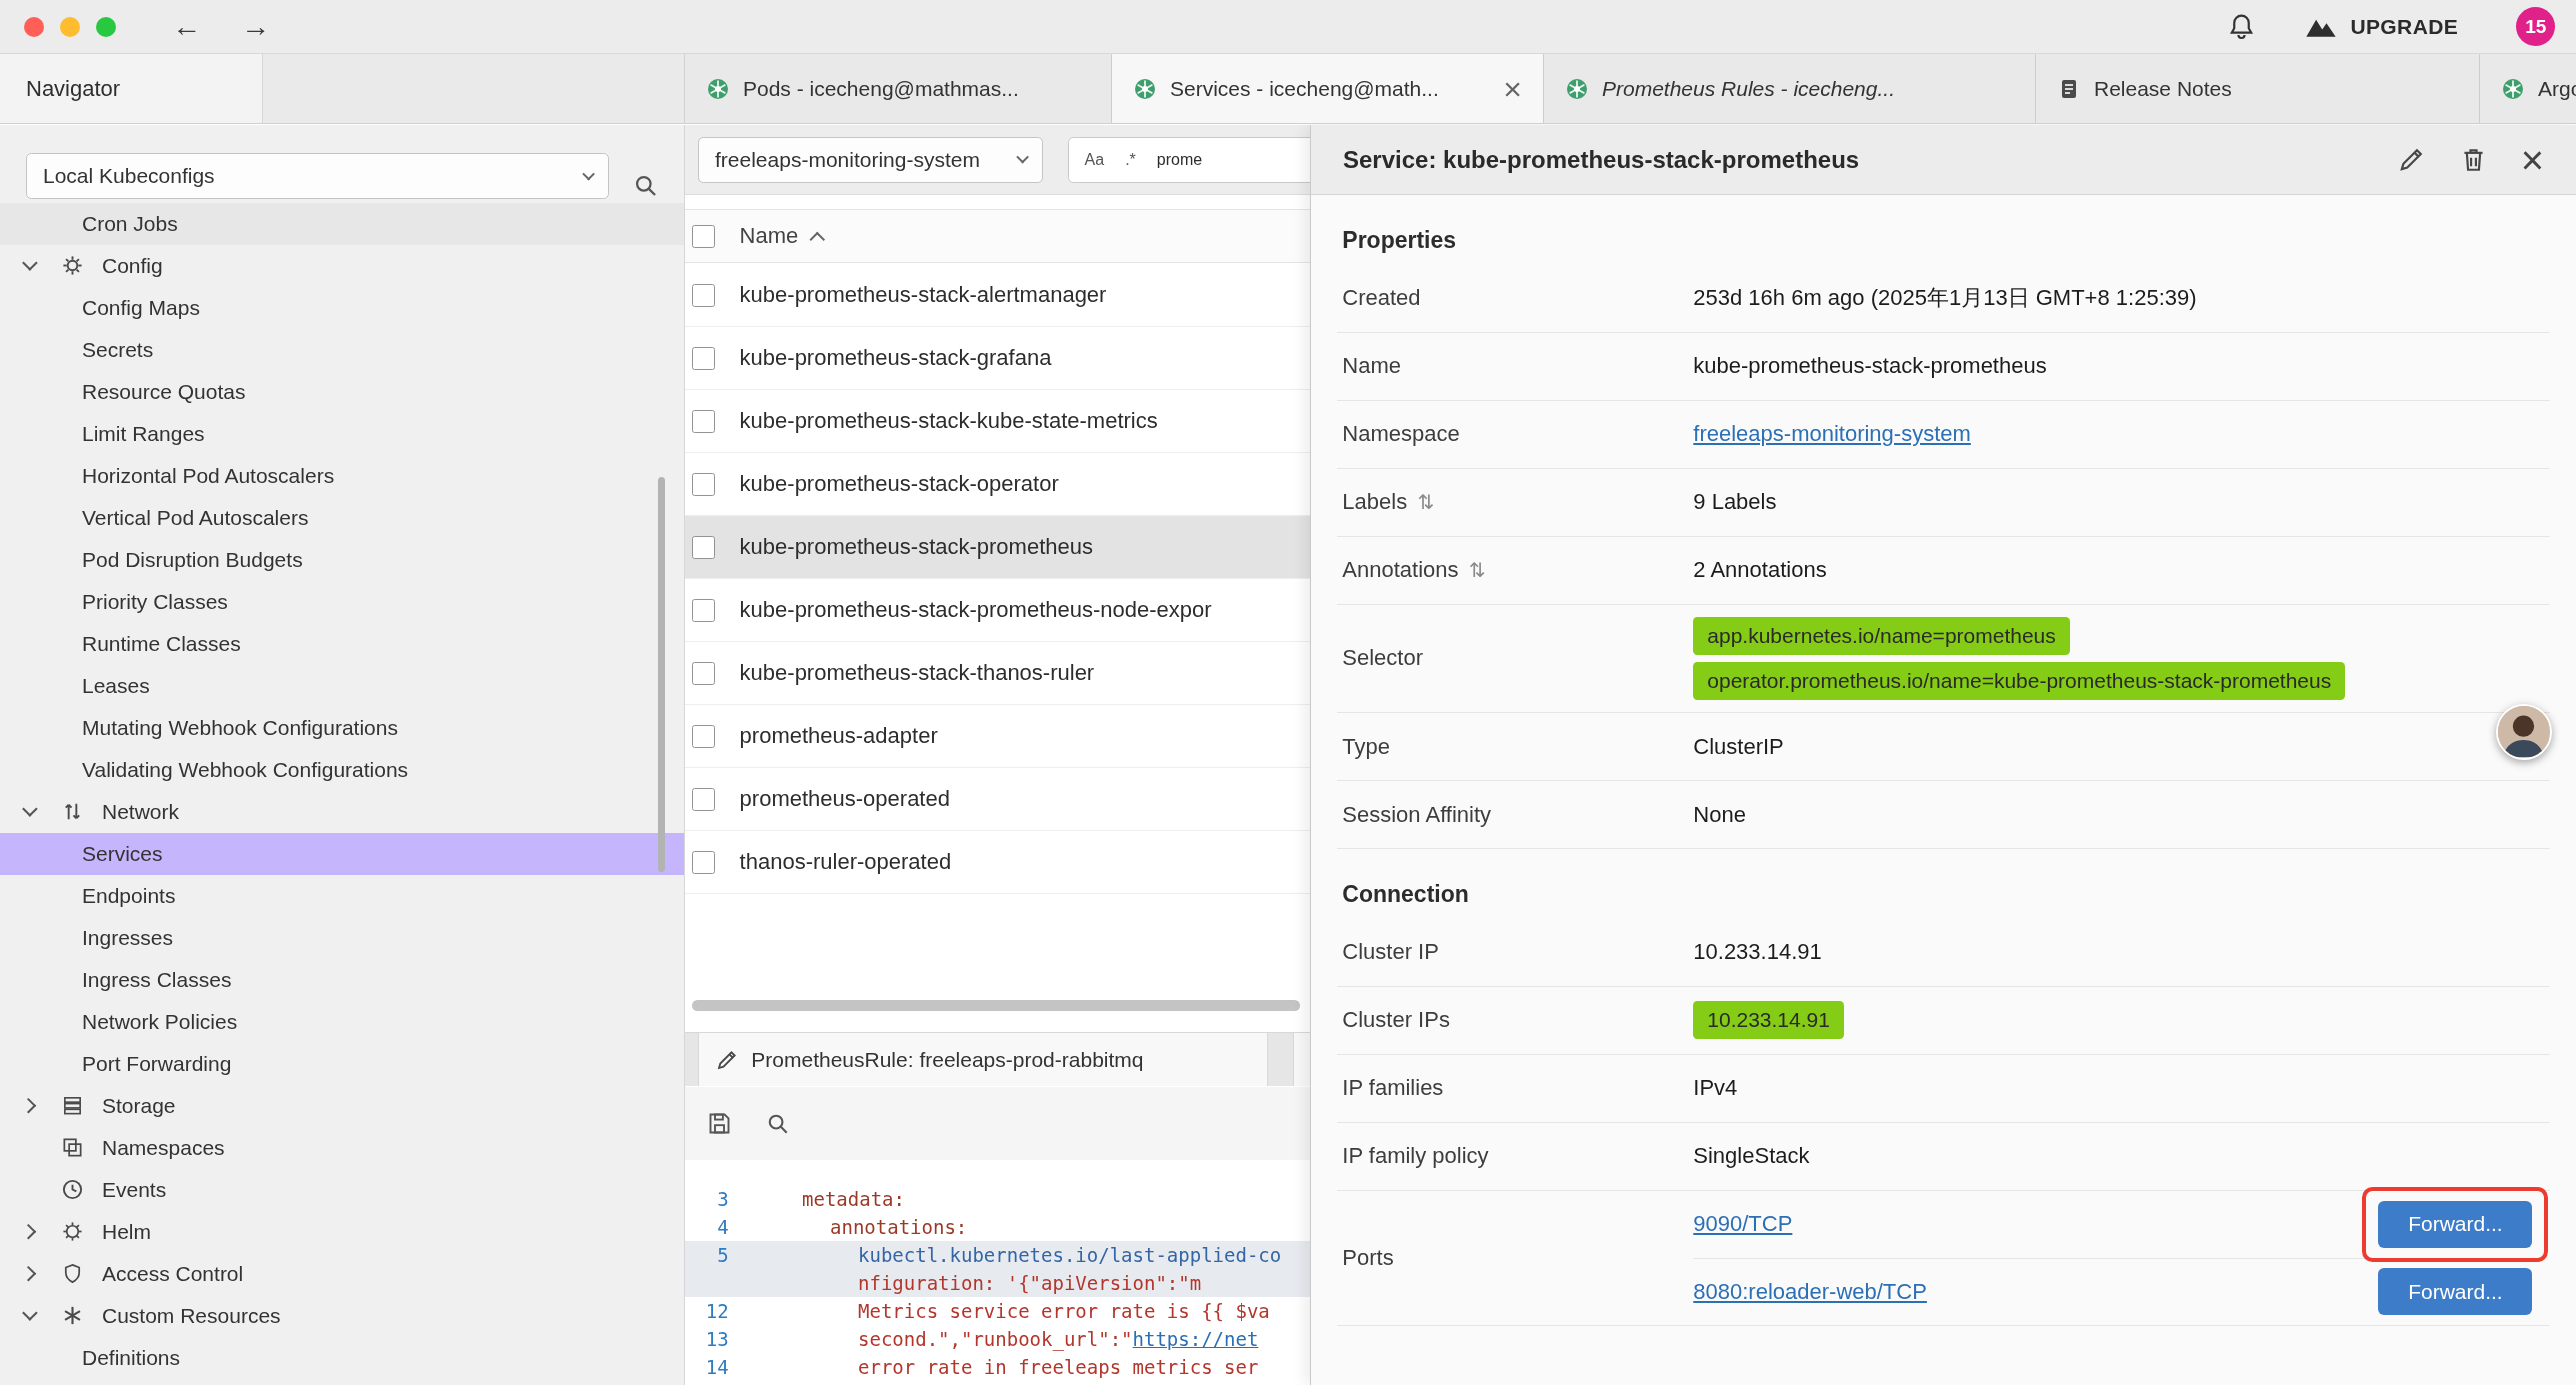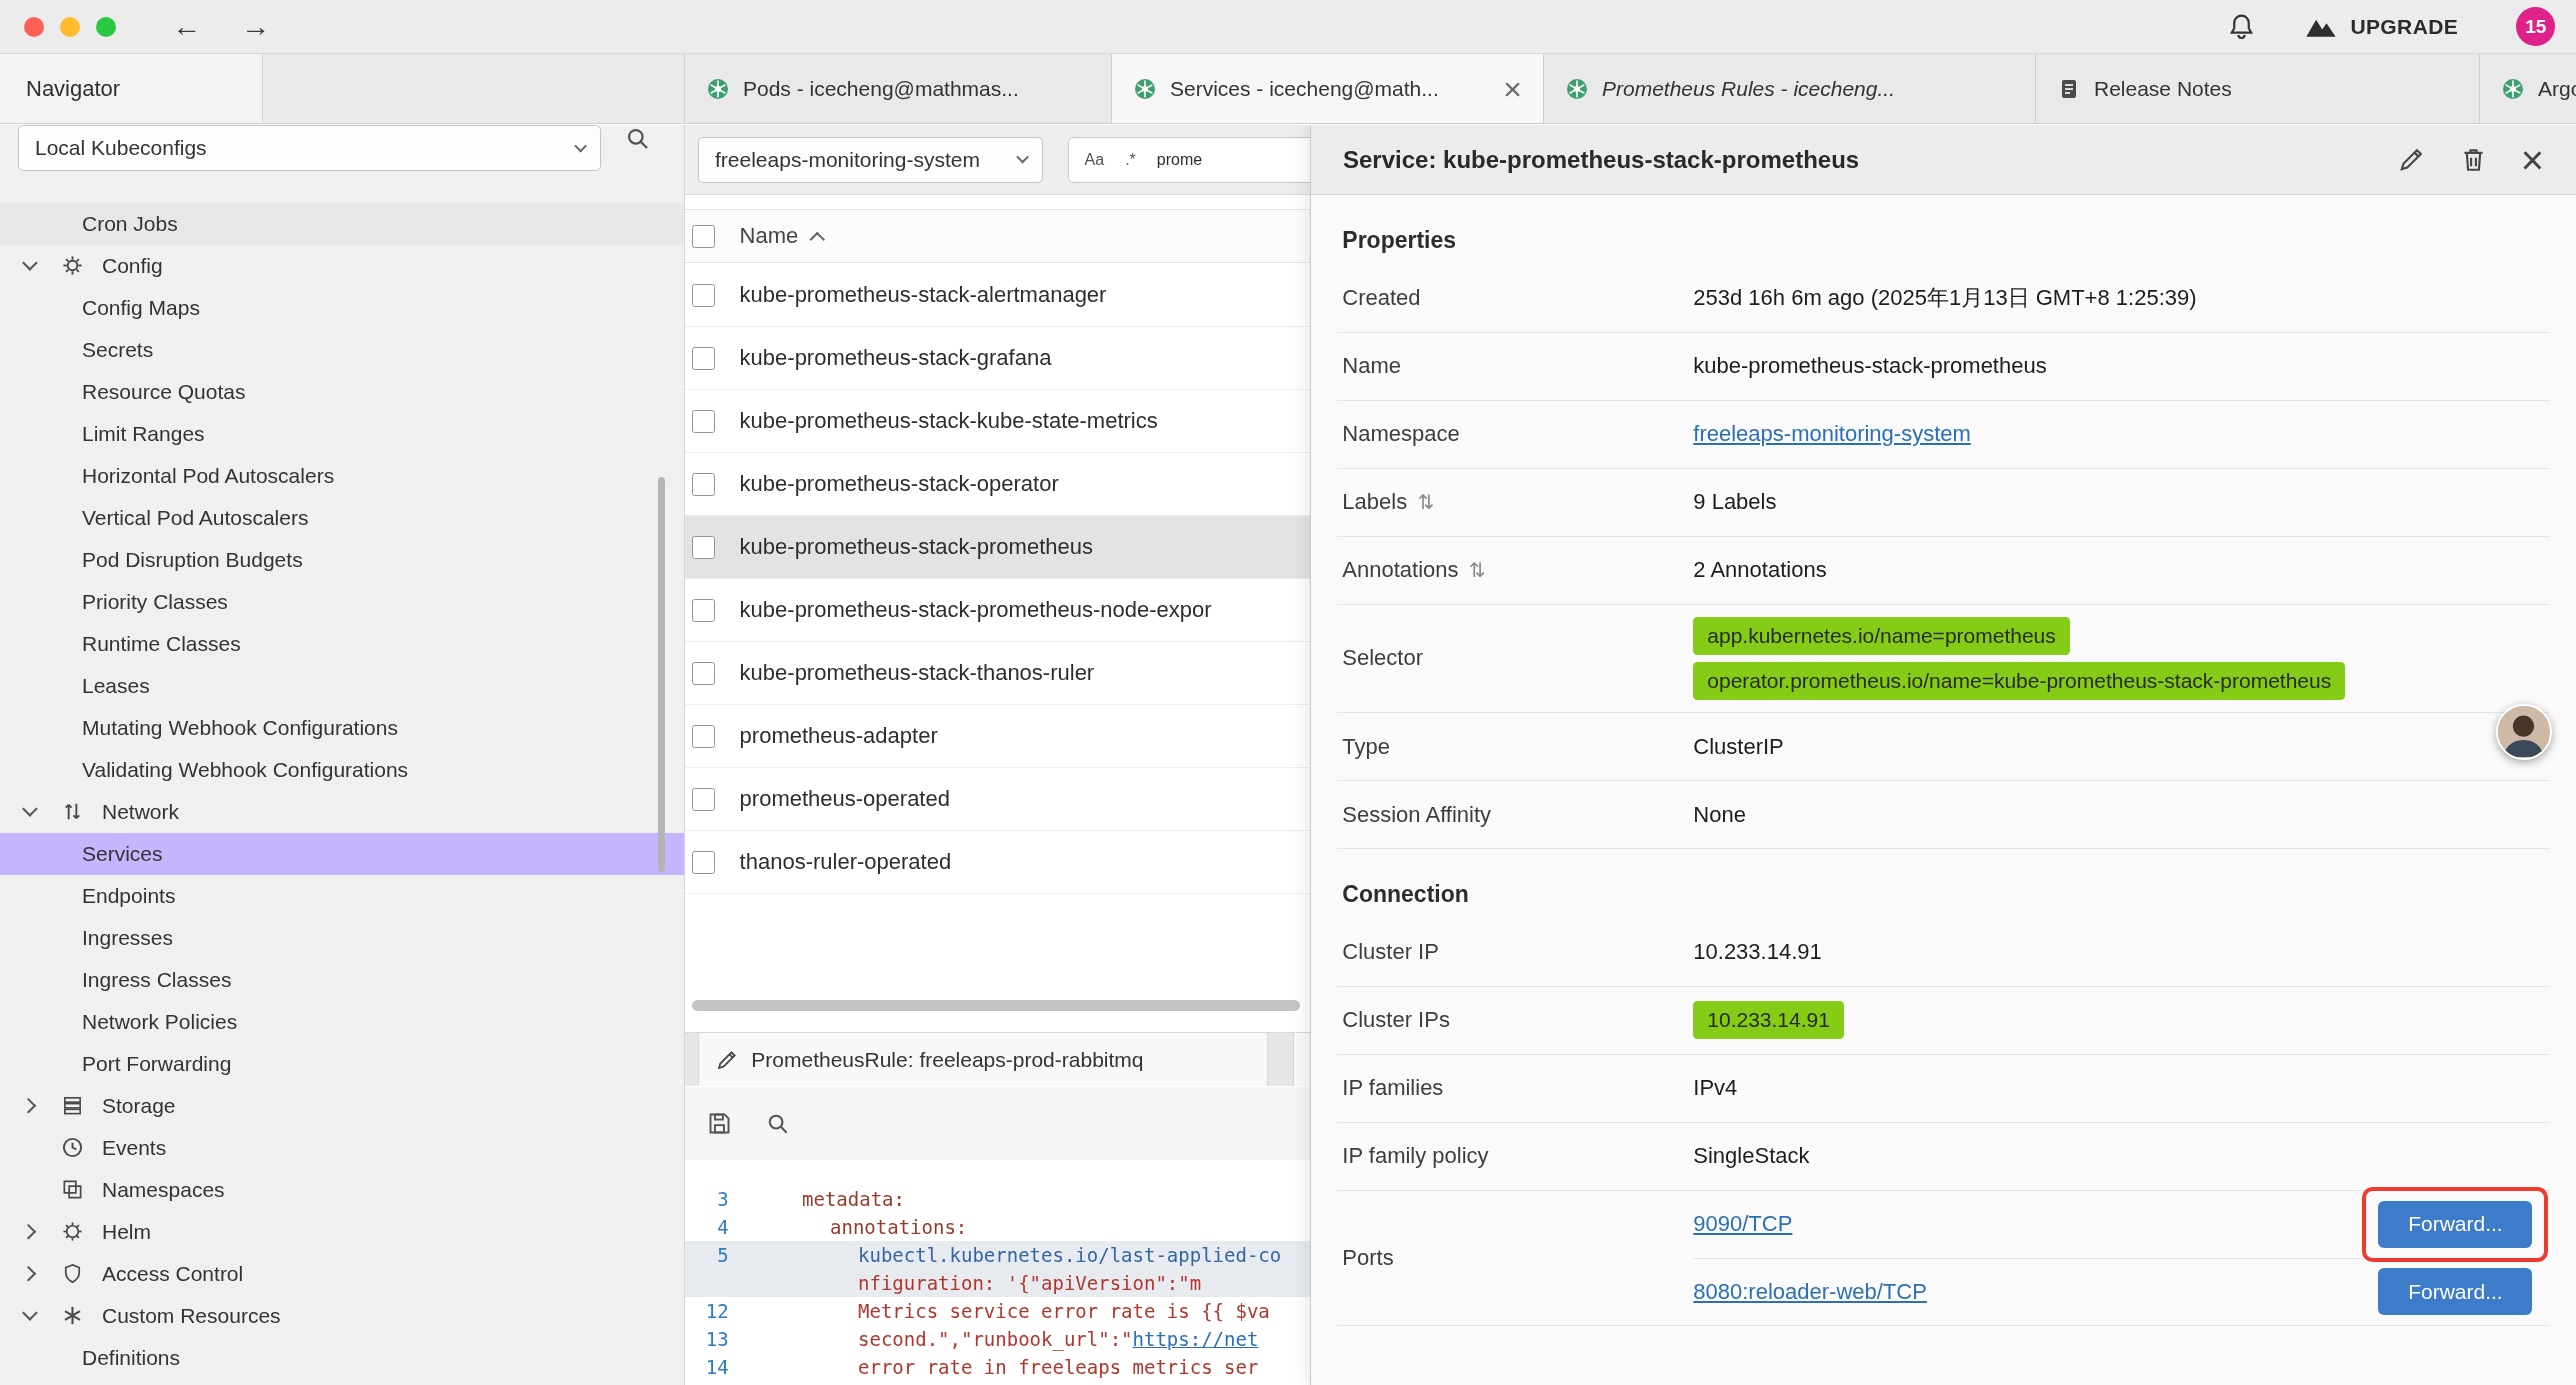--- a/index.html
+++ b/index.html
@@ -31,21 +31,21 @@
   .tab{display:flex;align-items:center;gap:13px;padding:0 21px;border-right:0.9px solid #cdcdcd;background:#e9e9e9;font-size:21px;color:#333;flex:none;overflow:hidden;white-space:nowrap}
   .tab.active{background:#f7f7f7}
   .tab.italic .tab-label{font-style:italic}
   .tab:nth-child(1){width:427px}.tab:nth-child(2){width:432px}.tab:nth-child(3){width:492px}.tab:nth-child(4){width:444px}.tab:nth-child(5){width:146px}
   .tab-label{overflow:hidden;text-overflow:ellipsis}
   .tab-close{margin-left:auto;font-size:32px;color:#666;line-height:1}
   .tab-icon{display:inline-flex;flex:none}
 
   
   .sidebar{position:absolute;top:125px;left:0;width:685px;bottom:0;background:#f0f0f0;border-right:0.9px solid #d6d6d6;overflow:hidden;z-index:2}
-  .s-toolbar{height:74px;display:flex;align-items:flex-start;padding-left:18px}
+  .s-toolbar{height:74px;display:flex;align-items:flex-end;padding-left:26px}
   .select{height:46px;background:#fdfdfd;border:0.9px solid #c4c4c4;border-radius:5.3px;display:flex;align-items:center;justify-content:space-between;padding:0 16px;font-size:21px;color:#333}
   .kube-select{width:583px}
   .s-search{margin-left:23px;display:inline-flex}
   .tree{margin-top:3.5px}
   .tree-item{height:42px;display:flex;align-items:center;font-size:21px;color:#333;white-space:nowrap}
   .tree-item.kind-child{padding-left:82px}
   .tree-item.kind-group{padding-left:23px}
   .tree-item.kind-leaf{padding-left:56px}
   .tree-item.selected{background:#c4b5fd}
   .tree-item.hl{background:#e7e7e7}
@@ -338,35 +338,35 @@
             <svg viewBox="0 0 24 24" width="23" height="23" fill="none" stroke="#4a4a4a" stroke-width="1.7">
               <rect x="4" y="4" width="16" height="4.5"></rect>
               <rect x="4" y="10" width="16" height="4.5"></rect>
               <rect x="4" y="16" width="16" height="4.5"></rect>
             </svg>
           </span>
           <span class="tree-label">Storage</span>
         </div>
         <div class="tree-item kind-leaf">
           <span class="tree-icon">
+            <svg viewBox="0 0 24 24" width="23" height="23" fill="none" stroke="#4a4a4a" stroke-width="1.8">
+              <rect x="3.5" y="3.5" width="12" height="12"></rect>
+              <rect x="8.5" y="8.5" width="12" height="12"></rect>
+            </svg>
+          </span>
+          <span class="tree-label">Namespaces</span>
+        </div>
+        <div class="tree-item kind-leaf">
+          <span class="tree-icon">
             <svg viewBox="0 0 24 24" width="23" height="23" fill="none" stroke="#4a4a4a" stroke-width="2">
               <circle cx="12" cy="12" r="9"></circle>
               <path d="M12 7v5l4 2"></path>
             </svg>
           </span>
           <span class="tree-label">Events</span>
-        </div>
-        <div class="tree-item kind-leaf">
-          <span class="tree-icon">
-            <svg viewBox="0 0 24 24" width="23" height="23" fill="none" stroke="#4a4a4a" stroke-width="1.8">
-              <rect x="3.5" y="3.5" width="12" height="12"></rect>
-              <rect x="8.5" y="8.5" width="12" height="12"></rect>
-            </svg>
-          </span>
-          <span class="tree-label">Namespaces</span>
         </div>
         <div class="tree-item kind-group">
           <span class="chv-box">
             <span class="chv right"></span>
           </span>
           <span class="tree-icon">
             <svg viewBox="0 0 24 24" width="23" height="23" fill="none" stroke="#4a4a4a" stroke-width="1.8">
               <circle cx="12" cy="12" r="6"></circle>
               <line x1="12" y1="2.5" x2="12" y2="6"></line>
               <line x1="12" y1="18" x2="12" y2="21.5"></line>

